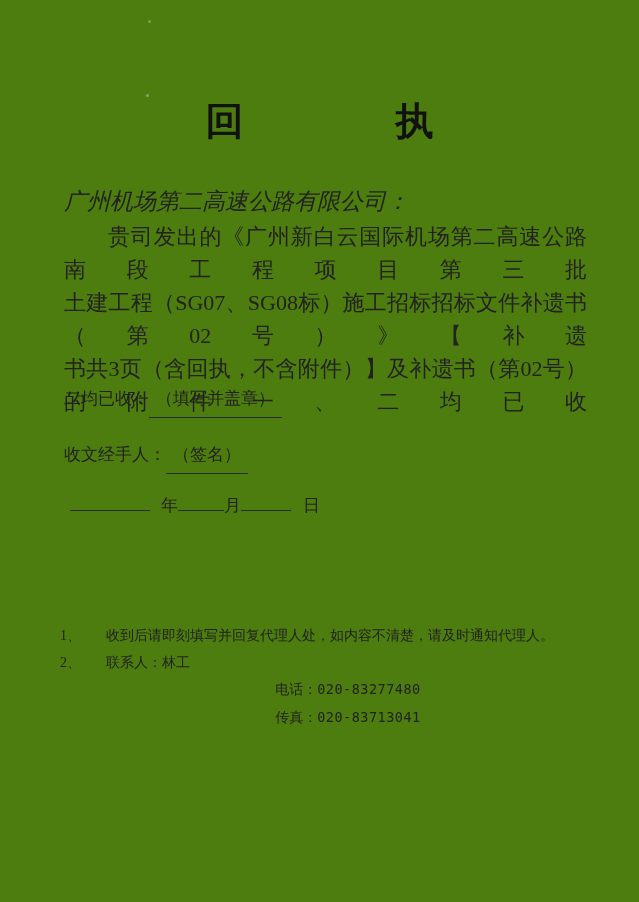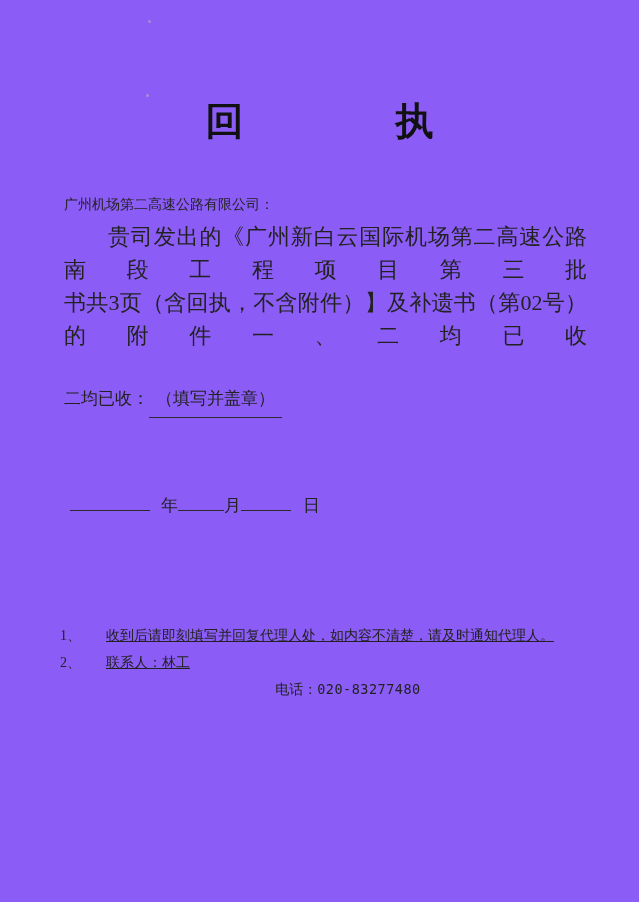--- a/index.html
+++ b/index.html
@@ -2,43 +2,44 @@
 <html><head>
 <meta charset="utf-8">
 <style>
   * { margin: 0; padding: 0; box-sizing: border-box; }
   html, body { background: #e8e8e8; }
   .page {
     position: relative;
     width: 639px;
     height: 902px;
     margin: 0 auto;
-    background: #8b5cf6;
+    background: #4d7c0f;
     color: #1f1f1f;
     font-family: "Liberation Serif", "DejaVu Serif", serif;
     overflow: hidden;
   }
   .title {
     position: absolute;
     top: 96px;
     left: 0;
     width: 100%;
     text-align: center;
     font-size: 38px;
     font-weight: 700;
     letter-spacing: 0;
     color: #111;
     white-space: pre;
   }
   .addressee {
     position: absolute;
-    top: 196px;
+    top: 186px;
     left: 64px;
-    font-size: 14px;
+    font-size: 23px;
     color: #222;
+    font-style: italic;
   }
   .body-paragraph {
     position: absolute;
     top: 220px;
     left: 64px;
     width: 523px;
     font-size: 22px;
     line-height: 33px;
     color: #222;
   }
@@ -78,21 +79,21 @@
     left: 60px;
     width: 530px;
     font-size: 14px;
     color: #222;
   }
   .note-row {
     display: flex;
     line-height: 27px;
   }
   .note-num { width: 46px; flex: 0 0 46px; }
-  .note-text { flex: 1; text-decoration: underline; }
+  .note-text { flex: 1; }
   .contact-row {
     padding-left: 46px;
     line-height: 26.5px;
     white-space: nowrap;
     text-align: center;
   }
   .contact-value {
     font-family: "DejaVu Sans Mono", "Liberation Mono", monospace;
     font-size: 13.5px;
     letter-spacing: 0.5px;
@@ -114,39 +115,46 @@
 
   <span class="speck speck-1"></span>
   <span class="speck speck-2"></span>
 
   <div class="title">回　　　　执</div>
 
   <div class="addressee">广州机场第二高速公路有限公司：</div>
 
   <div class="body-paragraph">
     <div class="body-line justify indent">贵司发出的《广州新白云国际机场第二高速公路南段工程项目第三批</div>
+    <div class="body-line justify">土建工程（SG07、SG08标）施工招标招标文件补遗书（第02号）》【补遗</div>
     <div class="body-line justify">书共3页（含回执，不含附件）】及补遗书（第02号）的附件一、二均已收</div>
   </div>
 
   <div class="field-row row-unit">
     <span>二均已收：</span><span class="fill-value">（填写并盖章）</span>
   </div>
 
+  <div class="field-row row-handler">
+    <span>收文经手人：</span><span class="fill-value">（签名）</span>
+  </div>
 
   <div class="field-row date-row">
     <span class="blank-line blank-1"></span><span>年</span><span class="blank-line blank-2"></span><span>月</span><span class="blank-line blank-3"></span><span>日</span>
   </div>
 
   <div class="notes">
     <div class="note-row">
       <span class="note-num">1、</span>
       <span class="note-text">收到后请即刻填写并回复代理人处，如内容不清楚，请及时通知代理人。</span>
     </div>
     <div class="note-row">
       <span class="note-num">2、</span>
       <span class="note-text">联系人：林工</span>
     </div>
     <div class="contact-row">
       <span>电话：</span><span class="contact-value">020-83277480</span>
     </div>
+    <div class="contact-row">
+      <span>传真：</span><span class="contact-value">020-83713041</span>
+    </div>
   </div>
 
 </div>
 
 </body></html>

